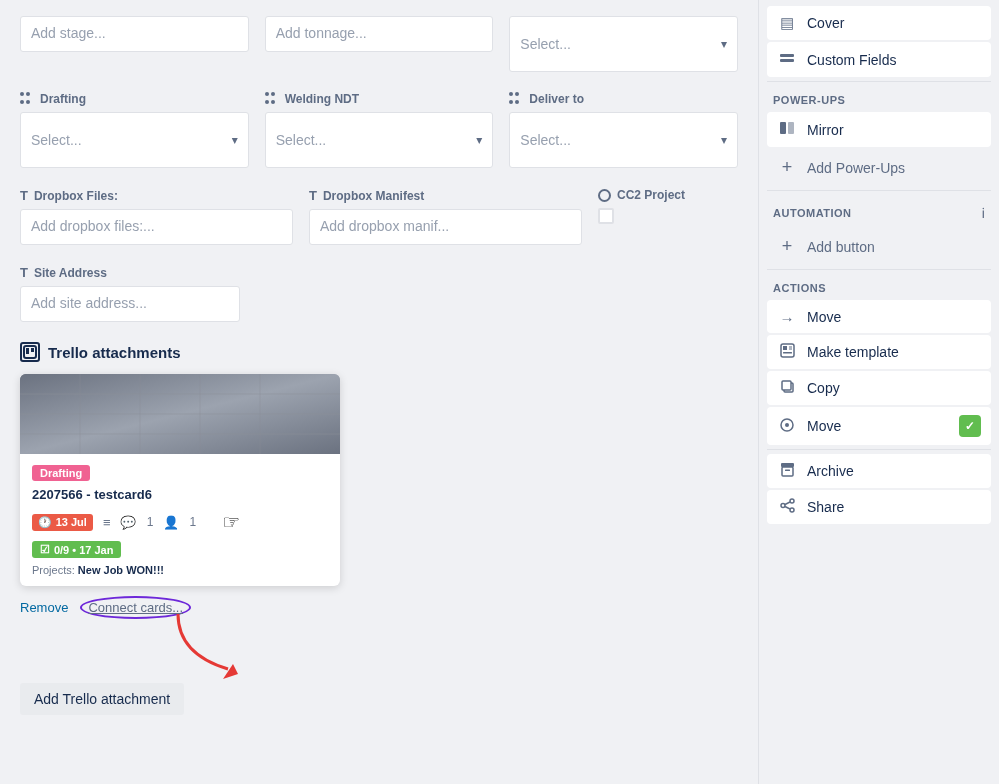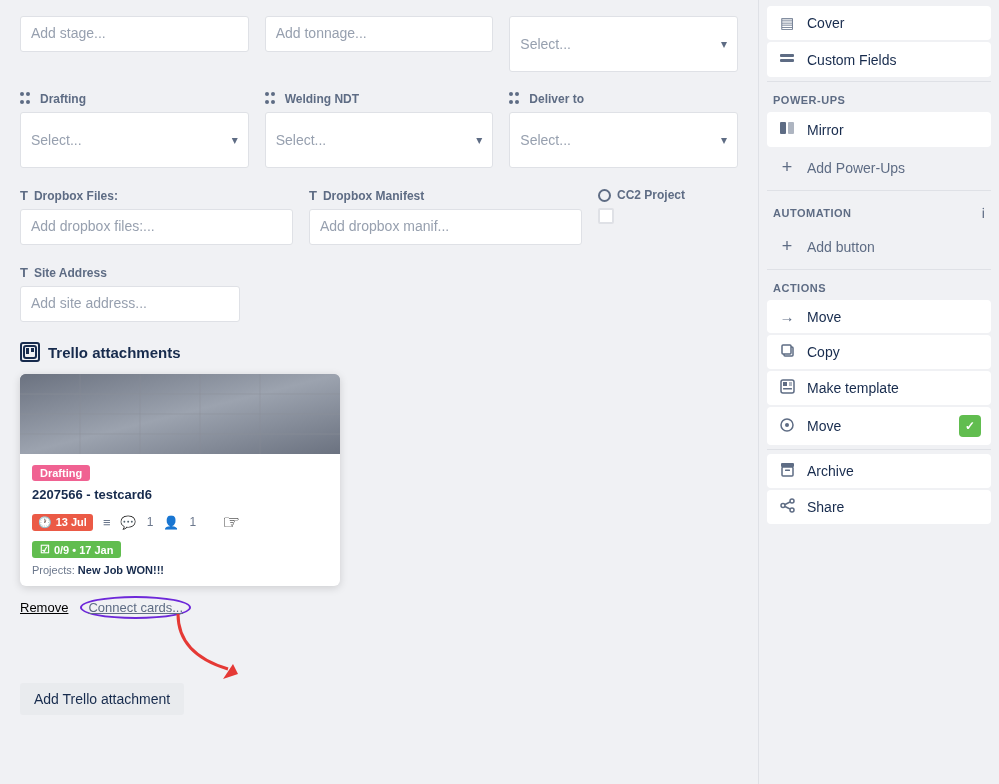--- a/index.html
+++ b/index.html
@@ -219,22 +219,21 @@
 
     .attachment-actions {
       display: flex;
       gap: 12px;
       margin-bottom: 10px;
       font-size: 13px;
       position: relative;
       align-items: center;
     }
     .attach-link {
-      color: #000000;
-      text-decoration: underline;
+      color: #0369a1;
       cursor: pointer;
     }
     .attach-link-circle {
       color: #5e6c84;
       text-decoration: underline;
       cursor: pointer;
       border: 2px solid #6d28d9;
       border-radius: 50%;
       padding: 2px 6px;
     }
@@ -560,36 +559,36 @@
 
   <div class="rp-section-label">Actions</div>
 
   <div class="rp-item">
     <span class="rp-item-icon">→</span>
     <span class="rp-item-label">Move</span>
   </div>
   <div class="rp-item">
     <span class="rp-item-icon">
       <svg width="15" height="15" viewBox="0 0 15 15" fill="none">
-        <rect x="4" y="4" width="9" height="9" rx="1" stroke="#5e6c84" stroke-width="1.5" fill="none"></rect>
-        <rect x="2" y="2" width="9" height="9" rx="1" stroke="#5e6c84" stroke-width="1.5" fill="white"></rect>
-      </svg>
-    </span>
-    <span class="rp-item-label">Copy</span>
-  </div>
-  <div class="rp-item">
-    <span class="rp-item-icon">
-      <svg width="15" height="15" viewBox="0 0 15 15" fill="none">
         <rect x="1" y="1" width="13" height="13" rx="2" stroke="#5e6c84" stroke-width="1.5" fill="none"></rect>
         <rect x="3" y="3" width="4" height="4" fill="#5e6c84"></rect>
         <rect x="3" y="9" width="9" height="1.5" fill="#5e6c84" rx="0.5"></rect>
         <rect x="9" y="3" width="3" height="4" fill="#5e6c84" opacity="0.5"></rect>
       </svg>
     </span>
     <span class="rp-item-label">Make template</span>
+  </div>
+  <div class="rp-item">
+    <span class="rp-item-icon">
+      <svg width="15" height="15" viewBox="0 0 15 15" fill="none">
+        <rect x="4" y="4" width="9" height="9" rx="1" stroke="#5e6c84" stroke-width="1.5" fill="none"></rect>
+        <rect x="2" y="2" width="9" height="9" rx="1" stroke="#5e6c84" stroke-width="1.5" fill="white"></rect>
+      </svg>
+    </span>
+    <span class="rp-item-label">Copy</span>
   </div>
   <div class="rp-item" style="justify-content:space-between;">
     <div style="display:flex;align-items:center;gap:10px;">
       <span class="rp-item-icon">
         <svg width="16" height="16" viewBox="0 0 16 16" fill="none">
           <circle cx="8" cy="8" r="6" stroke="#5e6c84" stroke-width="1.5" fill="none"></circle>
           <circle cx="8" cy="8" r="2" fill="#5e6c84"></circle>
         </svg>
       </span>
       <span>Move</span>

